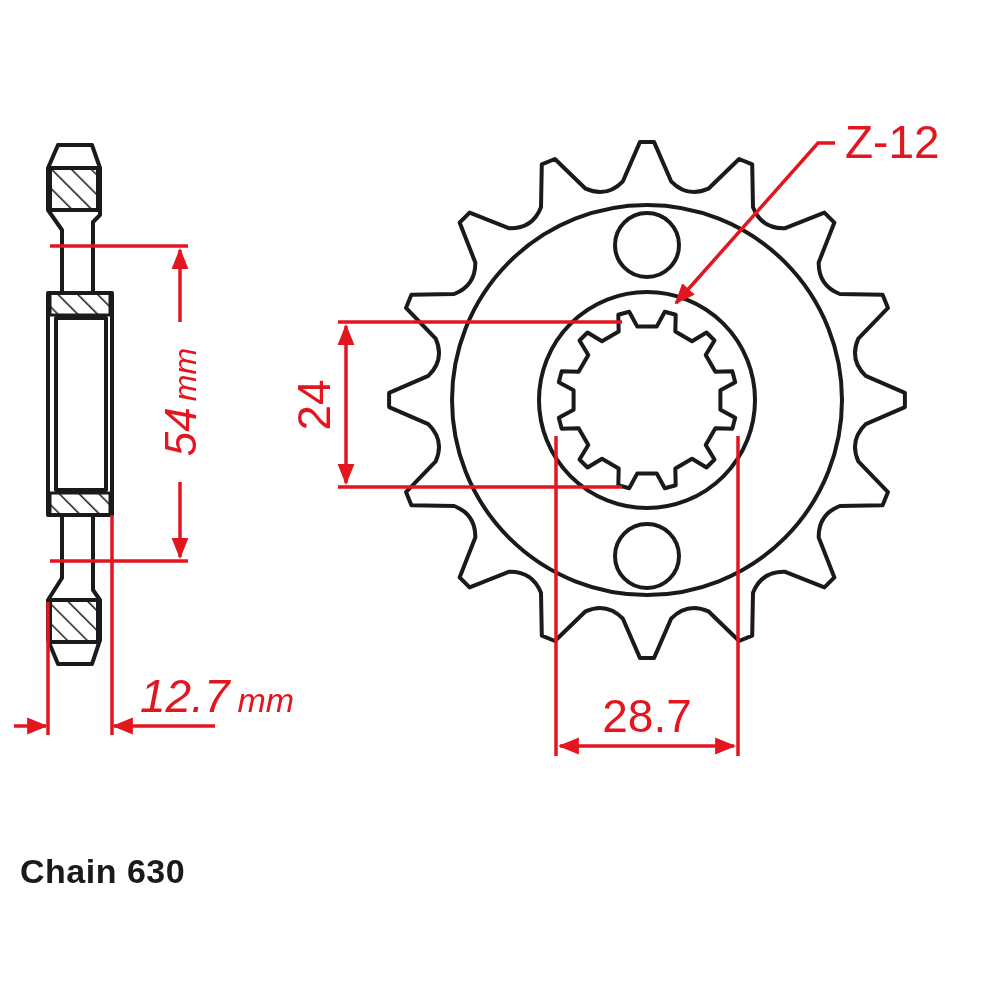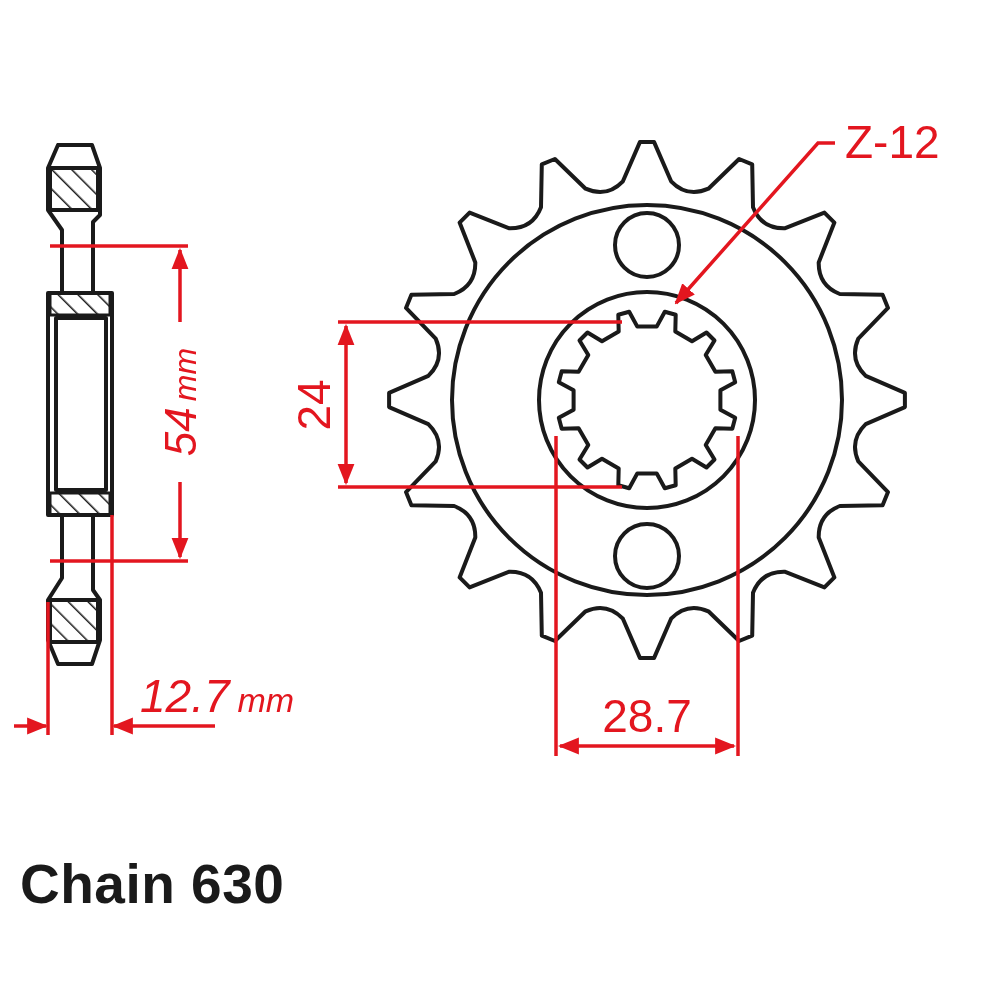--- a/index.html
+++ b/index.html
@@ -1,21 +1,21 @@
 <!DOCTYPE html>
 <html><head>
 <meta charset="utf-8">
 <style>
   html, body { margin:0; padding:0; background:#ffffff; }
   body { width:1000px; height:1000px; position:relative; overflow:hidden; font-family:"Liberation Sans", sans-serif; }
   #drawing { position:absolute; left:0; top:0; width:1000px; height:1000px; }
   .ink { fill:none; stroke:#1a1a1a; stroke-width:4; stroke-linejoin:round; stroke-linecap:round; }
   .dim { fill:none; stroke:#e3161f; stroke-width:3.5; }
   .dim-text { fill:#e3161f; font-family:"Liberation Sans", sans-serif; }
-  .caption { position:absolute; left:20px; top:852px; font-family:"Liberation Sans", sans-serif; font-weight:bold; font-size:55px; color:#1a1a1a; letter-spacing:0.5px; }
+  .caption { position:absolute; left:20px; top:852px; font-family:"Liberation Sans", sans-serif; font-weight:bold; font-size:34px; color:#1a1a1a; letter-spacing:0.5px; }
 </style>
 </head>
 <body>
 
 <svg id="drawing" viewBox="0 0 1000 1000" xmlns="http://www.w3.org/2000/svg">
   <defs>
     <pattern id="hatch" patternUnits="userSpaceOnUse" width="14" height="14" patternTransform="rotate(-45)">
       <line x1="0" y1="0" x2="0" y2="14" stroke="#1a1a1a" stroke-width="3"></line>
     </pattern>
     <marker id="arrow" viewBox="0 0 10 10" refX="9" refY="5" markerWidth="6" markerHeight="6" orient="auto-start-reverse">

